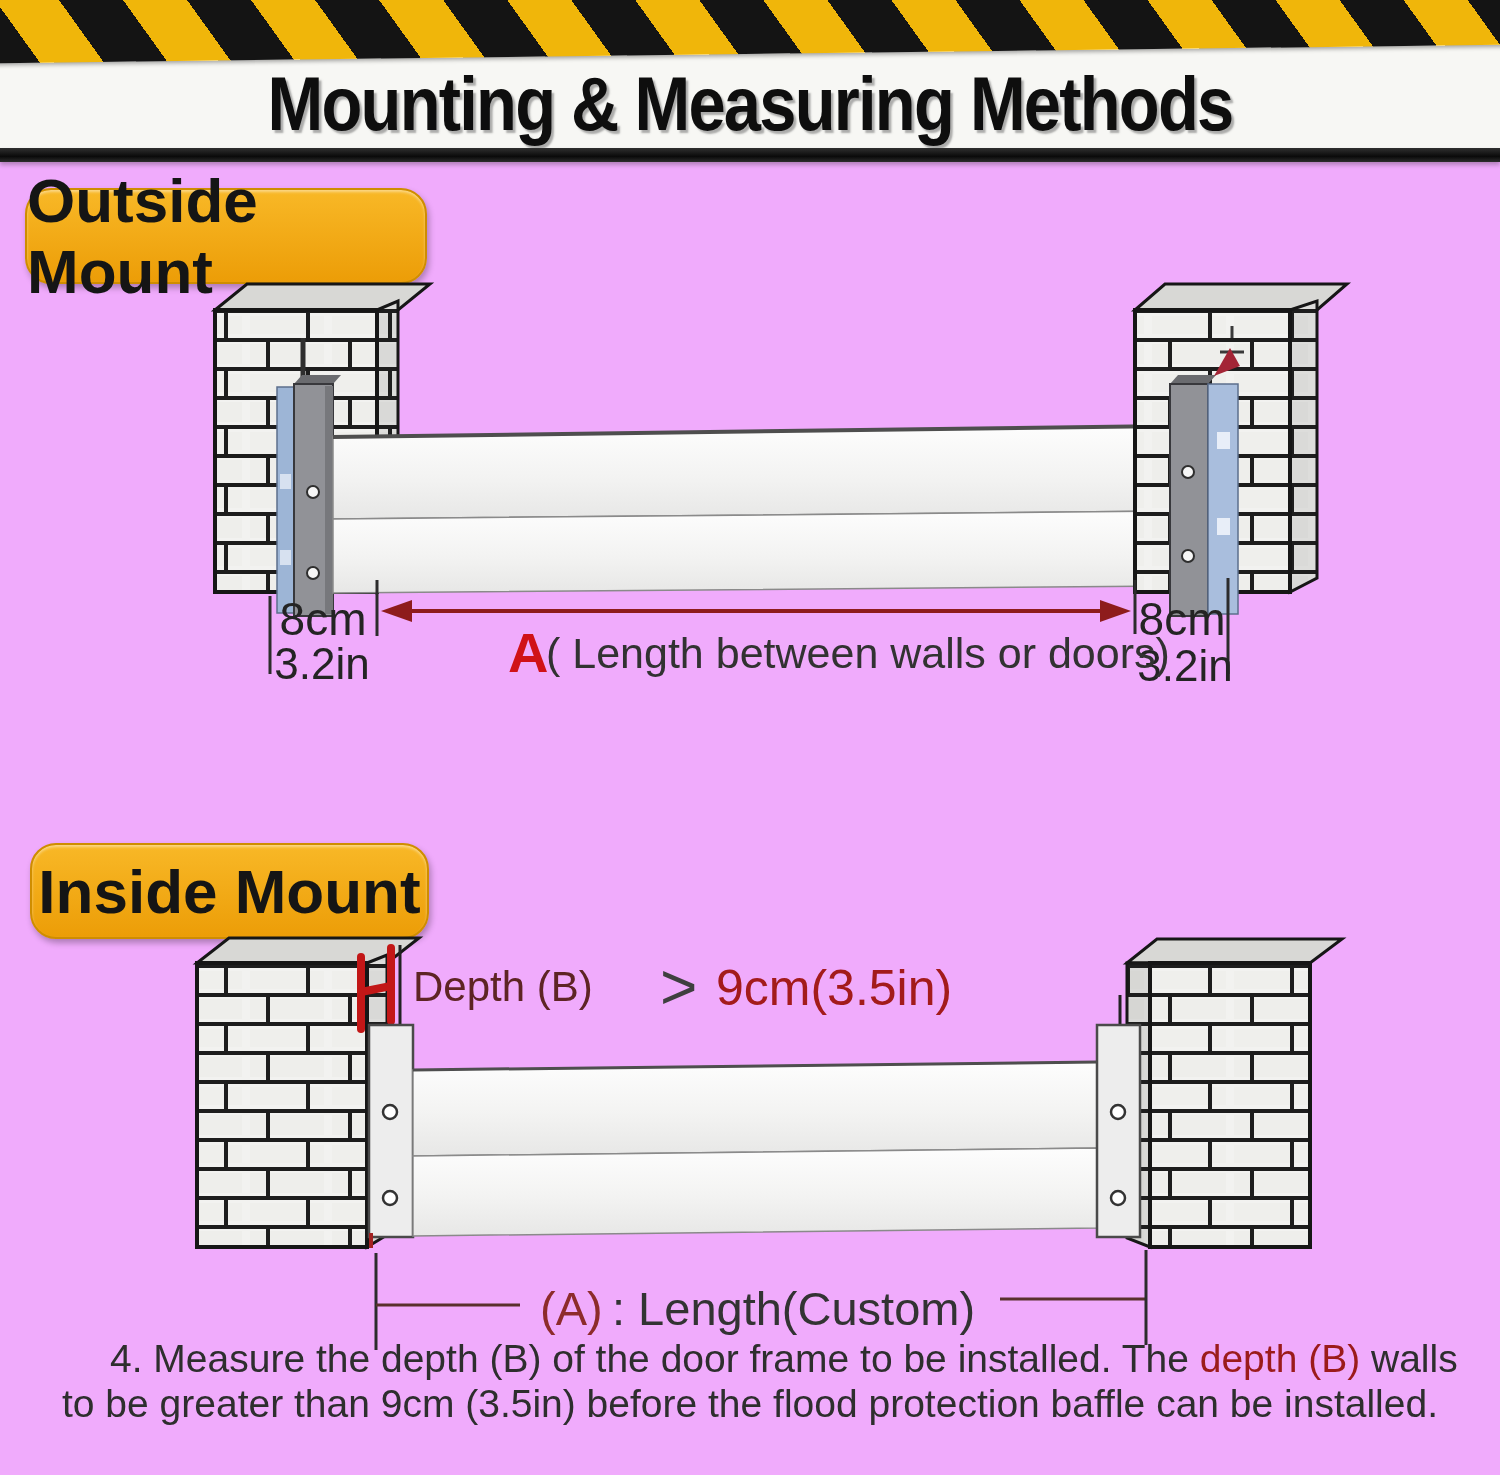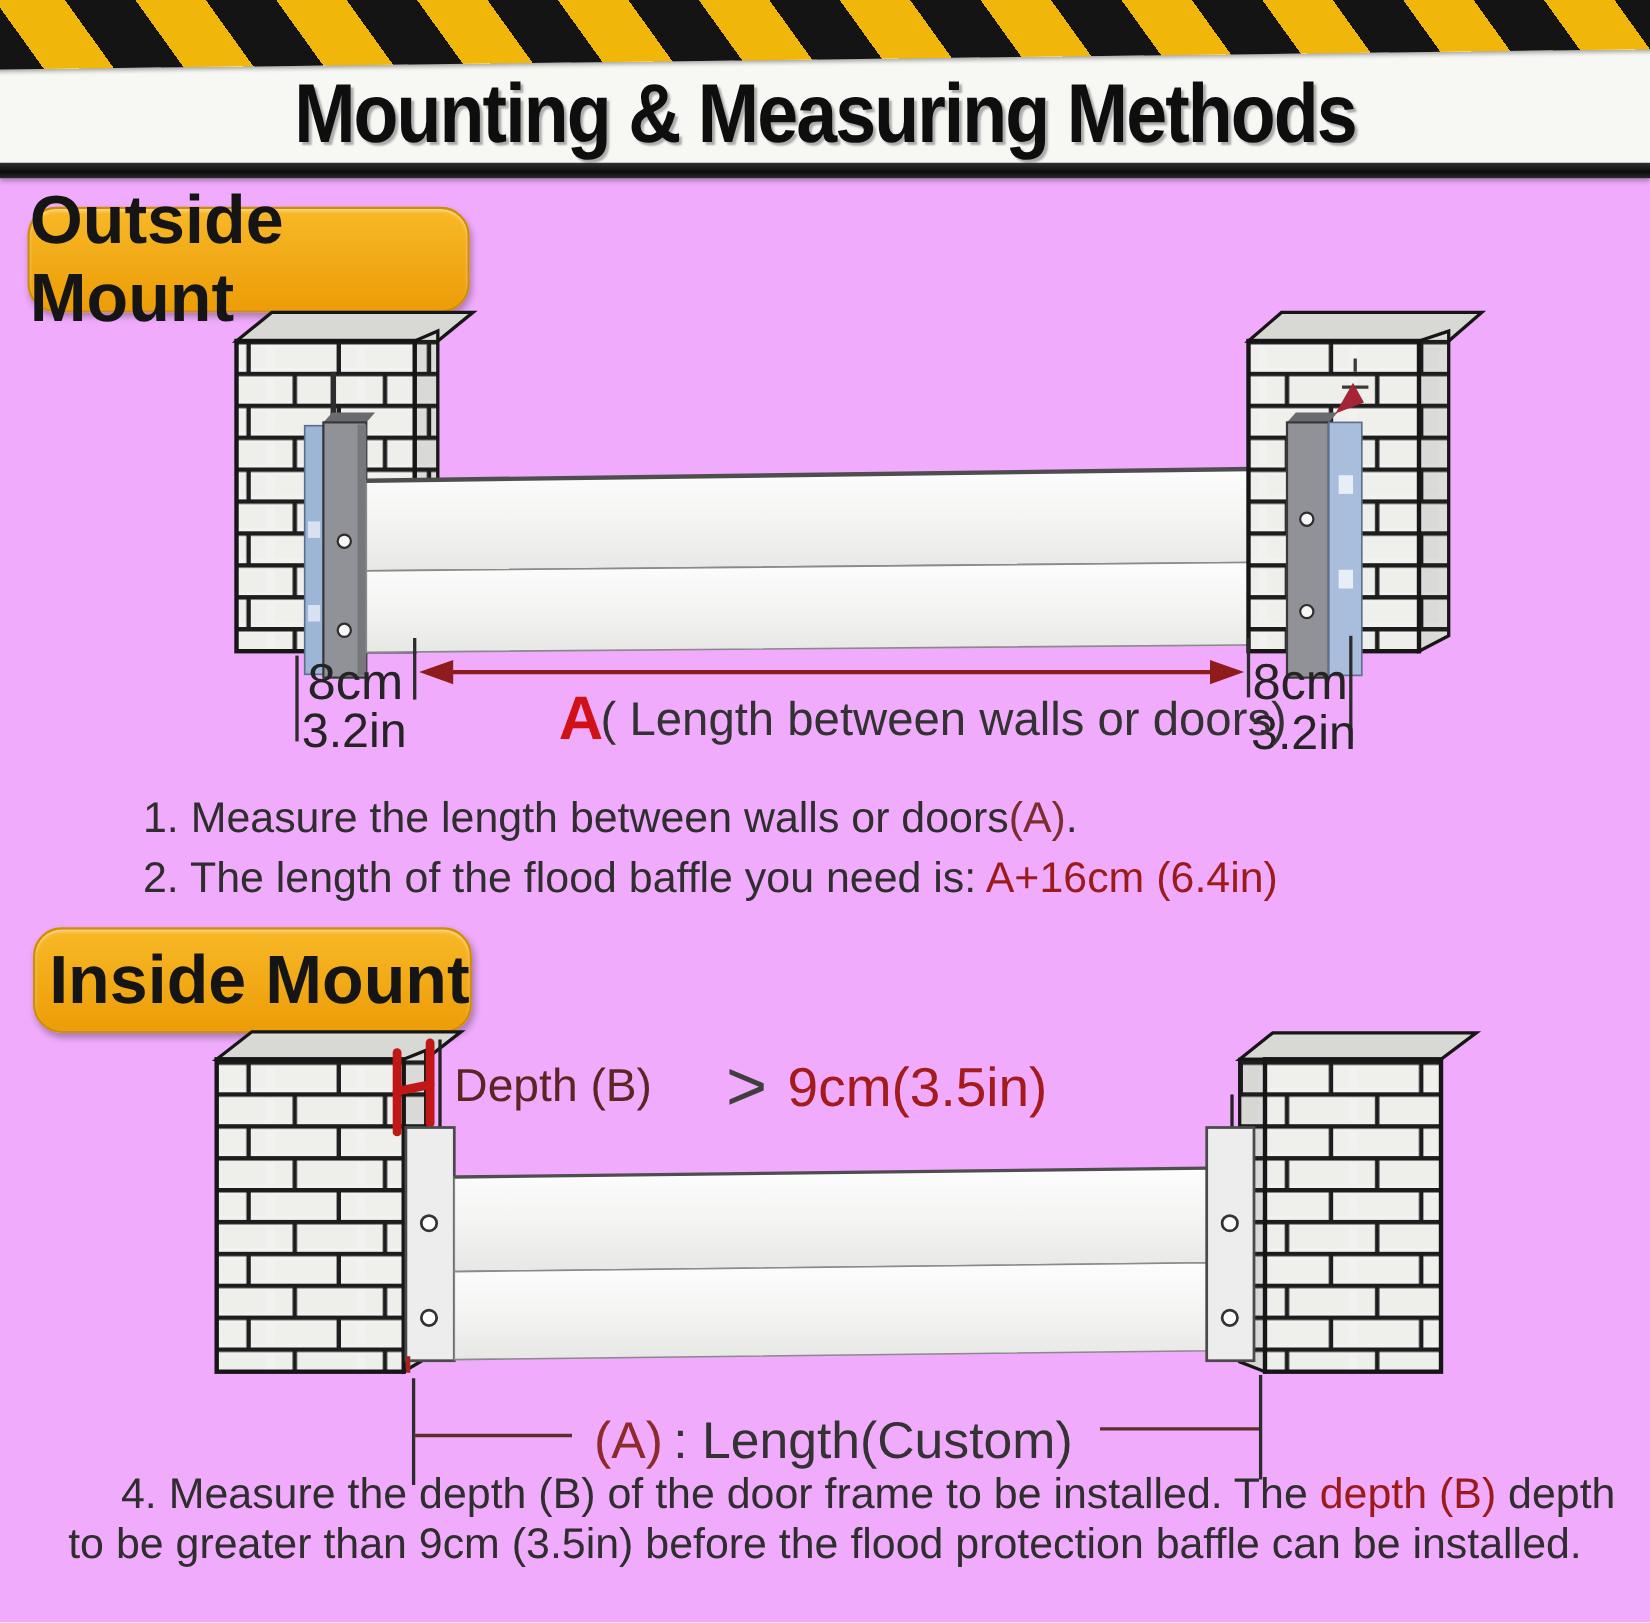--- a/index.html
+++ b/index.html
@@ -20,21 +20,21 @@
           background:linear-gradient(#303030,#0a0a0a 60%,#2c2c2c);
           box-shadow:0 3px 4px rgba(0,0,0,.25);}
 
   
   .badge{position:absolute;display:flex;align-items:center;justify-content:center;
          font-size:62px;font-weight:bold;color:#151515;
          background:linear-gradient(180deg,#f8b827,#ec9d07);
          border:2px solid #cf8d00;border-radius:26px;
          box-shadow:2px 4px 6px rgba(0,0,0,.28), inset 0 2px 3px rgba(255,255,255,.45);}
   .badge-outside{left:25px;top:188px;width:398px;height:92px;}
-  .badge-inside{left:30px;top:843px;width:395px;height:92px;justify-content:flex-end;}
+  .badge-inside{left:30px;top:843px;width:395px;height:92px;}
 
   
   .diagram{position:absolute;left:0;width:1500px;}
   .diagram1{top:280px;height:420px;}
   .diagram2{top:935px;height:430px;}
   svg text{font-family:"Liberation Sans",sans-serif;}
 
   
   .steps{position:absolute;color:#2e2e2e;font-size:39px;}
   .steps1{left:130px;top:716px;line-height:55px;}
@@ -134,24 +134,20 @@
       <polygon points="1131,331 1100,320 1100,342" fill="#8e1c1c"></polygon>
       <text x="323" y="355" text-anchor="middle" font-size="46" fill="#242424">8cm</text>
       <text x="322" y="399" text-anchor="middle" font-size="44" fill="#242424">3.2in</text>
       <text x="1182" y="355" text-anchor="middle" font-size="46" fill="#242424">8cm</text>
       <text x="1185" y="401" text-anchor="middle" font-size="44" fill="#242424">3.2in</text>
       <text x="508" y="392" font-size="56" font-weight="bold" fill="#d01217">A</text>
       <text x="546" y="388" font-size="43" fill="#323232">( Length between walls or doors)</text>
     </g>
   </svg>
 
-  <div class="steps steps1">
-    <div><span>1. Measure the length between walls or doors</span><span class="em1">(A)</span><span>.</span></div>
-    <div><span>2. The length of the flood baffle you need is: </span><span class="em2">A+16cm (6.4in)</span><span></span></div>
-  </div>
 
   <svg class="diagram diagram2" viewBox="0 0 1500 430">
 
     <g>
       <polygon points="197,28 229,3 419,3 387,28" fill="#d8d8d5" stroke="#161616" stroke-width="3"></polygon>
       <polygon points="367,28 387,20 387,300 367,312" fill="url(#brick)" stroke="#161616" stroke-width="3"></polygon>
       <polygon points="367,28 387,20 387,300 367,312" fill="rgba(40,40,40,0.10)"></polygon>
       <rect x="197" y="28" width="170" height="284" fill="url(#brick)" stroke="#161616" stroke-width="4"></rect>
     </g>
 
@@ -199,17 +195,17 @@
       <line x1="376" y1="318" x2="376" y2="415" stroke="#2c2c2c" stroke-width="3"></line>
       <line x1="376" y1="370" x2="520" y2="370" stroke="#59302c" stroke-width="3"></line>
       <line x1="1000" y1="364" x2="1146" y2="364" stroke="#59302c" stroke-width="3"></line>
       <line x1="1146" y1="315" x2="1146" y2="410" stroke="#2c2c2c" stroke-width="3"></line>
       <text x="540" y="390" font-size="47" fill="#8d2b2b">(A)</text>
       <text x="612" y="390" font-size="47" fill="#333333">: Length(Custom)</text>
     </g>
   </svg>
 
   <div class="steps steps2">
-    <div class="s2"><span>4. Measure the depth (B) of the door frame to be installed. The </span><span class="em2">depth (B)</span><span> depth</span></div>
+    <div class="s2"><span>4. Measure the depth (B) of the door frame to be installed. The </span><span class="em2">depth (B)</span><span> walls</span></div>
     <div class="s3"><span>to be greater than 9cm (3.5in) before the flood protection baffle can be installed.</span></div>
   </div>
 
 </div>
 
 </body></html>

